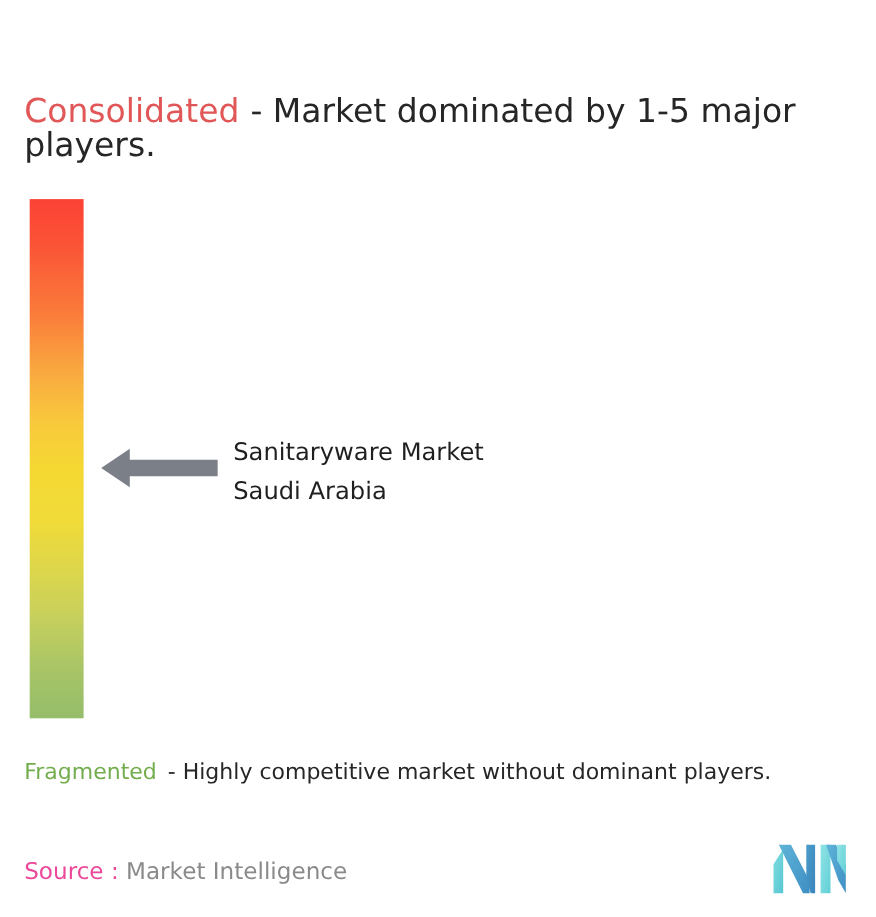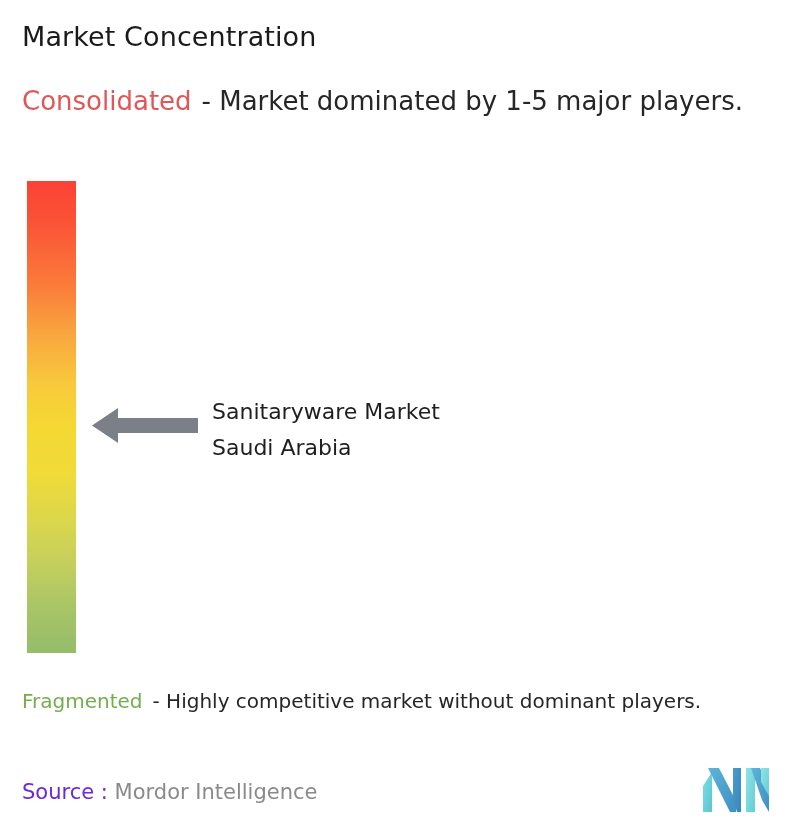--- a/index.html
+++ b/index.html
@@ -36,21 +36,21 @@
     letter-spacing: 0.1px;
     white-space: nowrap;
   }
 
   
   .legend-top {
     position: absolute;
     left: 22px;
     top: 86px;
     width: 752px;
-    font-size: 26px;
+    font-size: 30px;
     line-height: 31px;
     color: #262626;
     font-weight: 400;
   }
   .legend-bottom {
     position: absolute;
     left: 22px;
     top: 686px;
     width: 762px;
     font-size: 20px;
@@ -117,37 +117,36 @@
   .source-line {
     position: absolute;
     left: 22px;
     top: 778px;
     font-size: 21px;
     line-height: 28px;
     color: #808080;
     font-weight: 400;
     white-space: nowrap;
   }
-  .source-label { color: #6d28d9; margin-top: 28px; }
+  .source-label { color: #ec4899; margin-top: 28px; }
   .source-value { color: #8a8a8a; }
 
   .brand-logo {
     position: absolute;
     left: 703px;
     top: 766px;
     width: 66px;
     height: 47px;
   }
 </style>
 </head>
 <body>
 
 <div class="canvas">
 
-  <div class="page-title">Market Concentration</div>
 
   <div class="legend-top">
     <span class="kw-consolidated">Consolidated</span><span class="kw-sep"></span><span>- Market dominated by 1-5 major players.</span>
   </div>
 
   <div class="scale-bar"></div>
 
   <div class="pointer">
     <svg width="106" height="43" viewBox="0 0 106 43" xmlns="http://www.w3.org/2000/svg">
       <polygon points="0,21.5 26,4 26,14 106,14 106,29 26,29 26,39" fill="#7b7f87"></polygon>
@@ -158,21 +157,21 @@
     <span>Sanitaryware Market</span>
     <span>Saudi Arabia</span>
   </div>
 
   <div class="legend-bottom">
     <span class="kw-fragmented">Fragmented</span><span class="kw-sep"></span><span>- Highly competitive market without dominant players.</span>
   </div>
 
   <div class="source-line">
     <span class="source-label">Source :</span>
-    <span class="source-value">Mordor Intelligence</span>
+    <span class="source-value">Market Intelligence</span>
   </div>
 
   <div class="brand-logo">
     <svg width="66" height="47" viewBox="0 0 66 47" xmlns="http://www.w3.org/2000/svg">
       <defs>
         <linearGradient id="mgrad1" x1="0" y1="0" x2="1" y2="1">
           <stop offset="0%" stop-color="#5fb4d8"></stop>
           <stop offset="100%" stop-color="#3f8fc4"></stop>
         </linearGradient>
         <linearGradient id="mgrad2" x1="0" y1="0" x2="1" y2="1">

